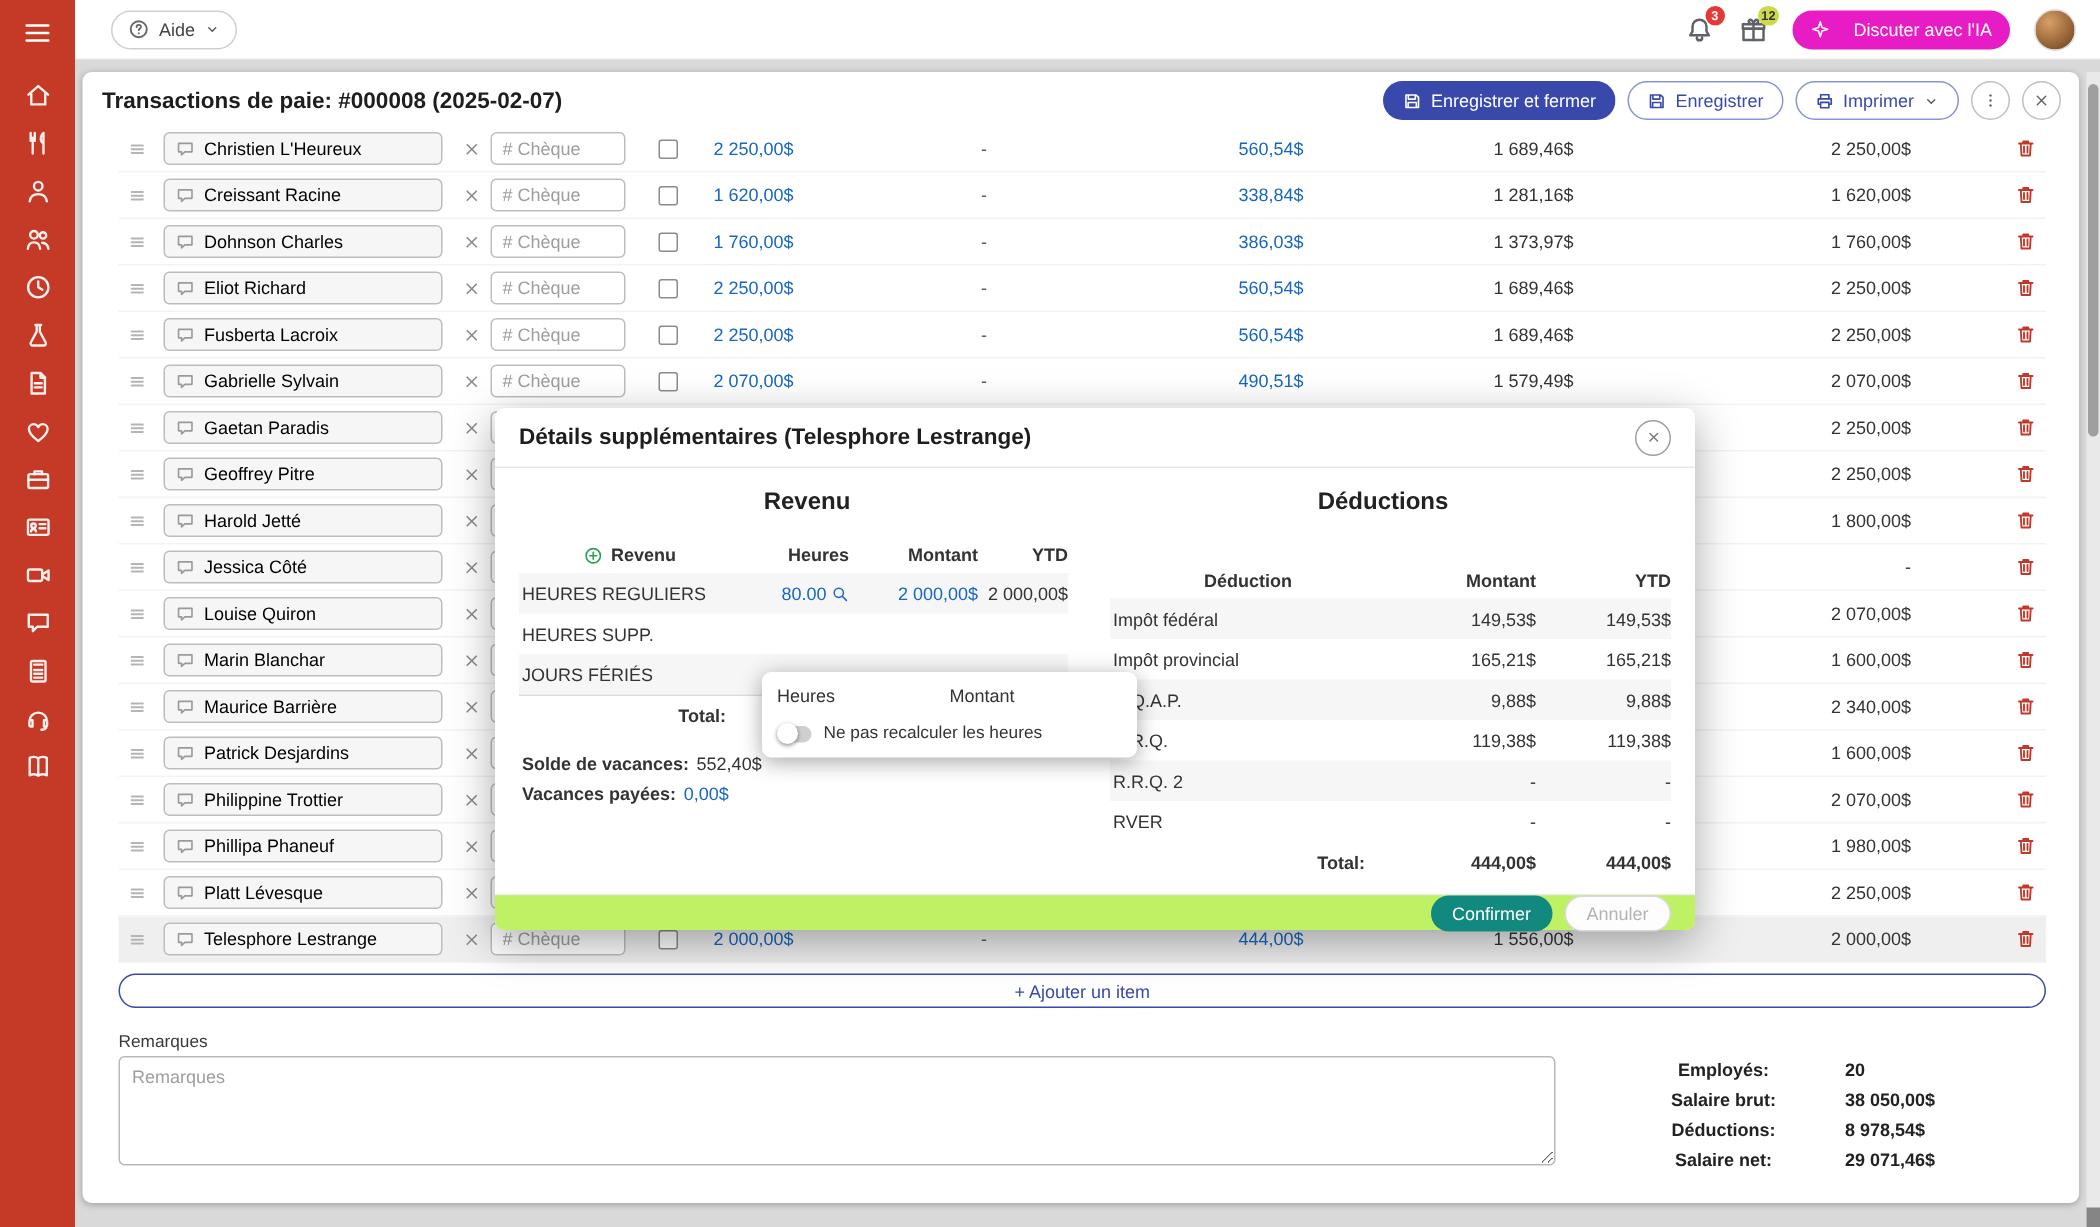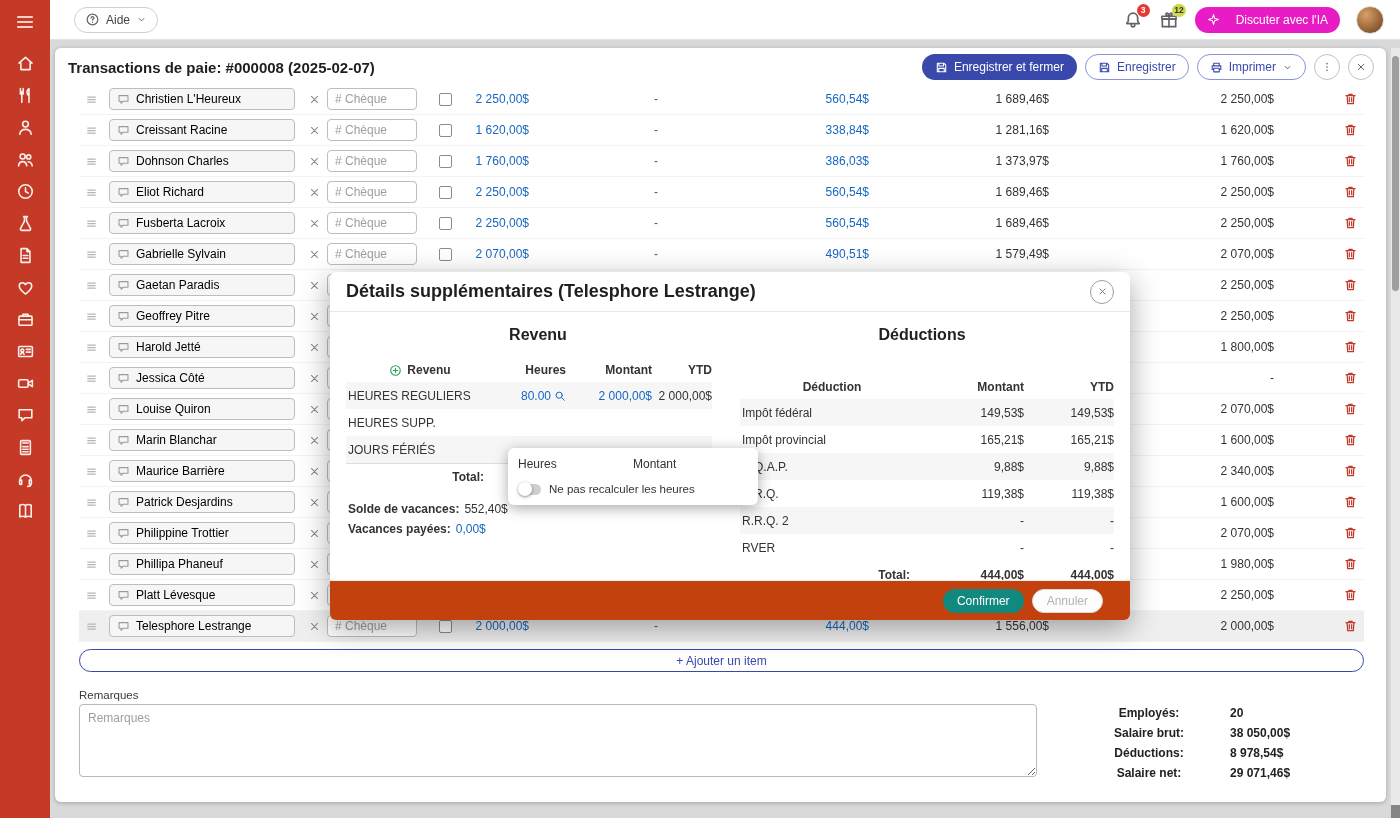--- a/index.html
+++ b/index.html
@@ -67,21 +67,21 @@
   .remarks::placeholder{color:#9e9e9e}
 
   .summary{position:absolute;top:658px;right:64px;display:flex;flex-direction:column;gap:6px}
   .summary-row{display:flex;width:240px;font-weight:bold;font-size:12px;color:#222}
   .summary-label{flex:1;text-align:center}
   .summary-value{width:92px;text-align:left;margin-left:14px}
 
   
   .modal{position:absolute;left:330px;top:272px;width:800px;height:348px;background:#fff;border-radius:6px;box-shadow:0 8px 30px rgba(0,0,0,.35);z-index:100}
   .modal-header{display:flex;align-items:center;height:40px;padding:0 16px;border-bottom:1px solid #e7e7e7}
-  .modal-title{font-size:18px;font-weight:bold;color:#1e1e1e}
+  .modal-title{font-size:15px;font-weight:bold;color:#1e1e1e}
   .modal-close{margin-left:auto;width:24px;height:24px;border-radius:50%;border:1px solid #9e9e9e;color:#777;display:flex;align-items:center;justify-content:center;background:#fff;cursor:pointer}
   .modal-close .icn{width:11px;height:11px}
   .modal-body{position:relative;display:flex;padding:10px 16px 0}
   .mcol{width:384px}
   .mcol-h{text-align:center;font-size:16px;font-weight:bold;color:#222;margin-top:4px}
 
   .rev-table{margin-top:14px;width:366px}
   .rev-row{display:grid;grid-template-columns:148px 72px 86px 60px;height:27px;align-items:center;font-size:12px}
   .rev-row.head{font-weight:bold;height:24px}
   .stripe{background:#f6f6f6}
@@ -97,21 +97,21 @@
   .vac-row{margin-bottom:6px}
   .vac b{margin-right:5px}
 
   .ded-table{margin-top:31px;margin-left:10px;width:374px}
   .ded-row{display:grid;grid-template-columns:184px 100px 90px;height:27px;align-items:center;font-size:12px}
   .ded-row.head{font-weight:bold;height:24px}
   .ded-label{padding-left:2px}
   .ded-head-first{text-align:center}
   .ded-total{font-weight:bold}
 
-  .modal-footer{position:absolute;left:0;right:0;bottom:0;height:40px;border-top:1px solid #ececec;display:flex;align-items:center;justify-content:flex-end;gap:8px;padding:0 27px;background:#c2410c;border-radius:0 0 6px 6px}
+  .modal-footer{position:absolute;left:0;right:0;bottom:0;height:24px;border-top:1px solid #ececec;display:flex;align-items:center;justify-content:flex-end;gap:8px;padding:0 16px;background:#bef264;border-radius:0 0 6px 6px}
   .btn-confirm{height:24px;padding:0 14px;border-radius:13px;background:#12897e;color:#fff;border:none;font-size:12px;cursor:pointer;font-family:inherit}
   .btn-cancel{height:24px;padding:0 14px;border-radius:13px;background:#fdfdfd;color:#b3b3b3;border:1px solid #d9d9d9;font-size:12px;font-family:inherit}
 
   
   .popup{position:absolute;left:178px;top:136px;width:250px;background:#fff;border-radius:6px;box-shadow:0 3px 14px rgba(0,0,0,.35);z-index:120;padding:9px 10px 10px}
   .popup-labels{display:flex}
   .popup-labels div{width:119px;font-size:12px;color:#333}
   .popup-inputs{display:flex;gap:6px;margin-top:4px}
   .popup-inputs input{width:113px;height:21px;border:1px solid #bbb;border-radius:3px;padding:0 5px;font-size:12px;font-family:inherit;color:#333}
   .popup-inputs input.blue{color:#1766c2}

